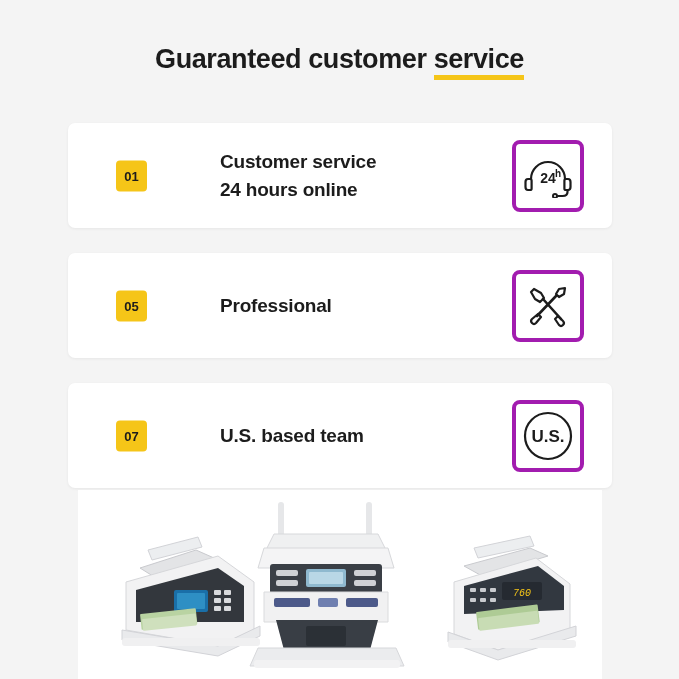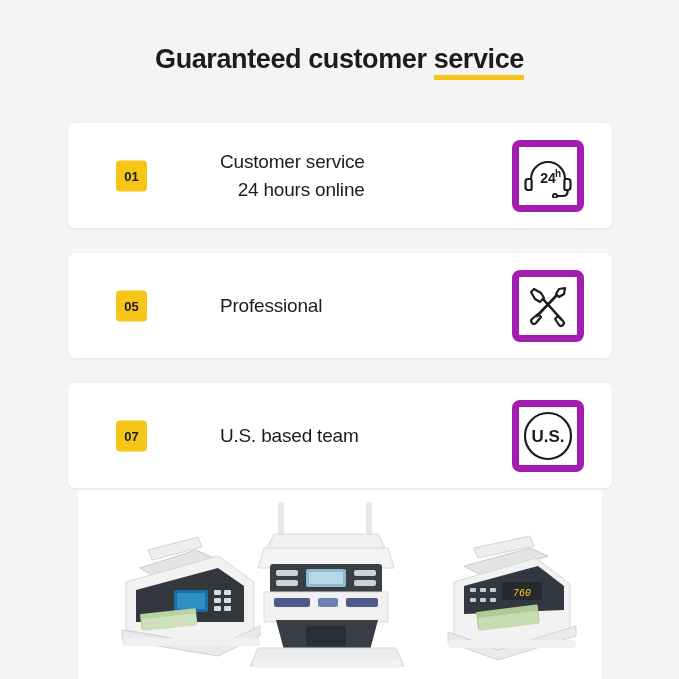--- a/index.html
+++ b/index.html
@@ -76,34 +76,33 @@
     font-size: 13px;
     font-weight: bold;
     color: #1c1c1c;
   }
   .card-text {
     position: absolute;
     left: 152px;
     top: 50%;
     transform: translateY(-50%);
     font-size: 19px;
-    font-weight: normal;
+    font-weight: bold;
     color: #1c1c1c;
     line-height: 1.5;
     letter-spacing: -0.2px;
-    text-align: right;
   }
   .icon-box {
     position: absolute;
     right: 28px;
     top: 50%;
     transform: translateY(-50%);
     width: 72px;
     height: 72px;
-    border: 7px solid #a21caf;
+    border: 4px solid #a21caf;
     border-radius: 8px;
     display: flex;
     align-items: center;
     justify-content: center;
     box-sizing: border-box;
   }
   .icon-box svg { display: block; }
   
   .photo-strip {
     position: absolute;

